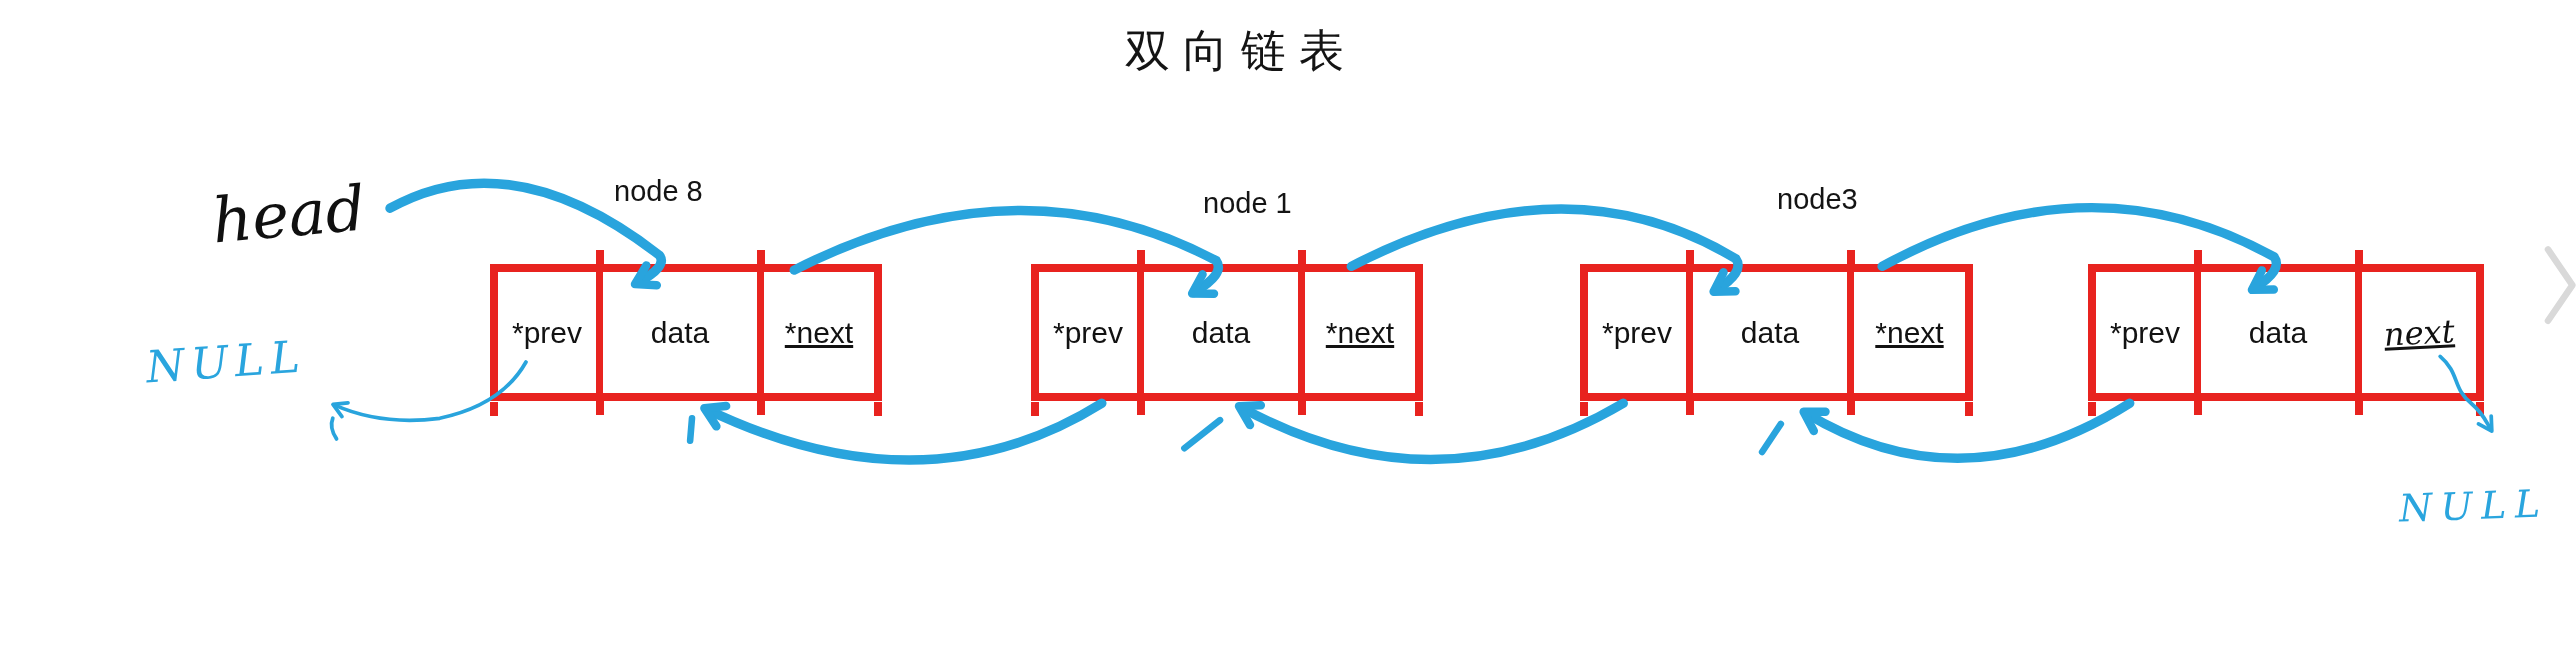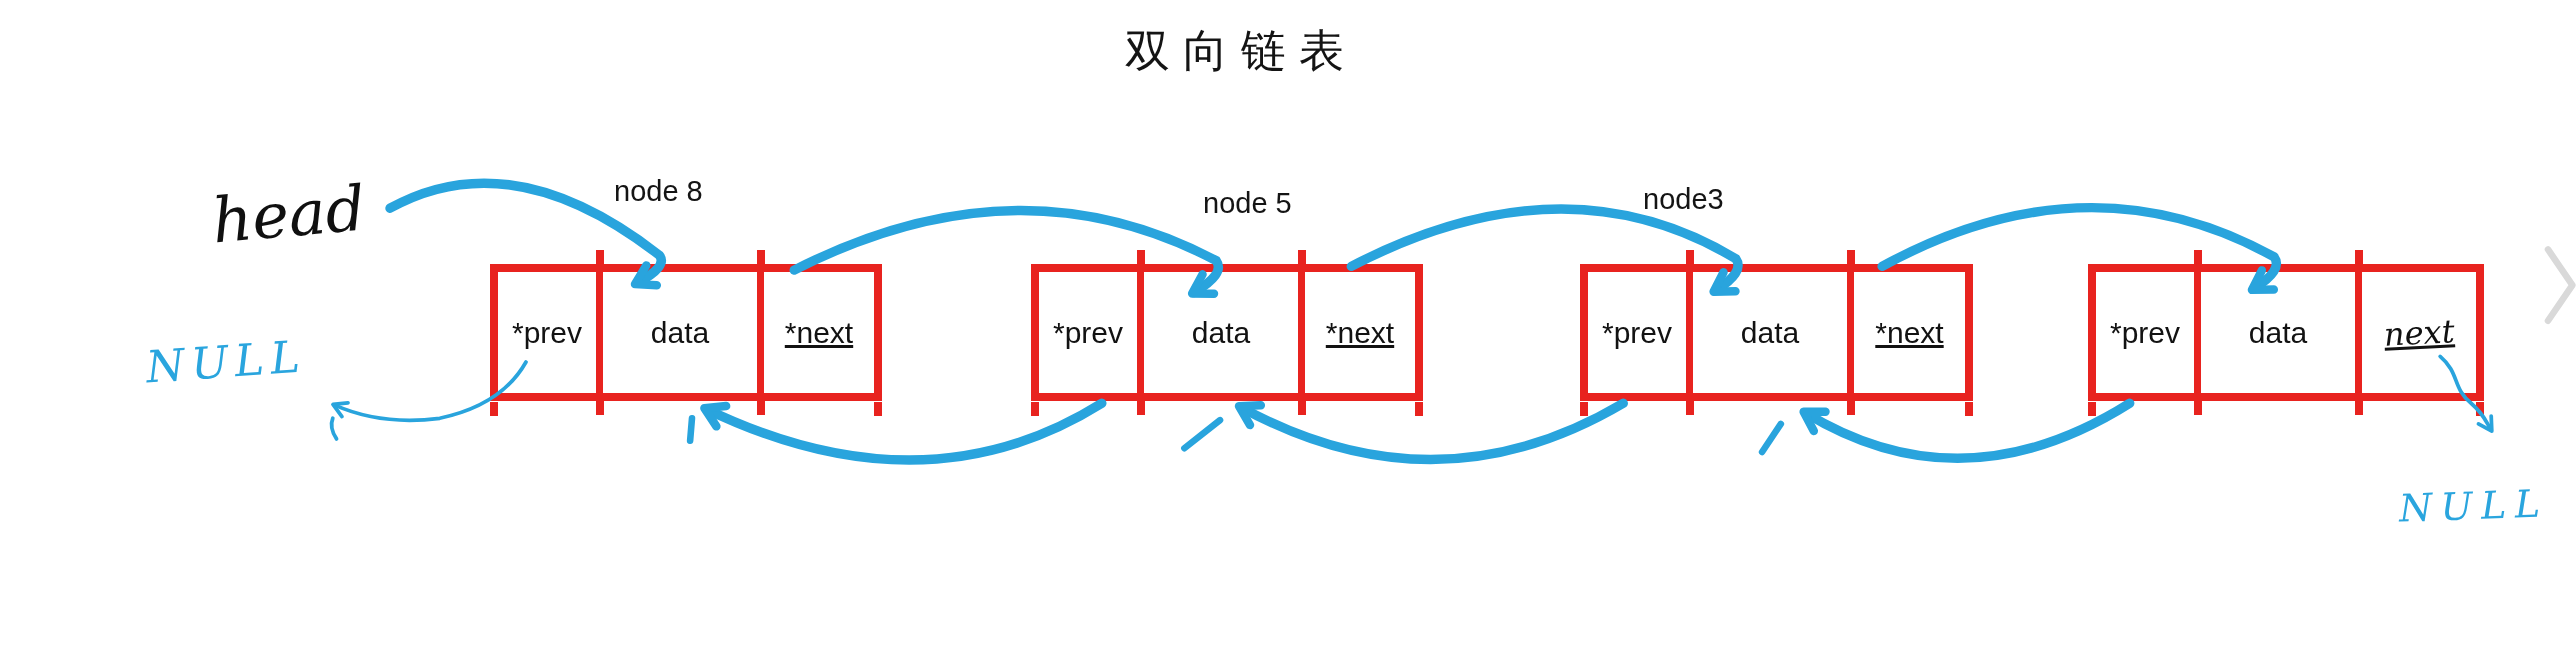--- a/index.html
+++ b/index.html
@@ -49,22 +49,22 @@
 
 <div id="canvas">
 
   <div class="title">双向链表</div>
 
   <div class="hand head-word">head</div>
   <div class="hand null-l">NULL</div>
   <div class="hand null-r">NULL</div>
 
   <span class="node-label" style="left:614px;top:175px">node 8</span>
-  <span class="node-label" style="left:1203px;top:187px">node 5</span>
-  <span class="node-label" style="left:1643px;top:183px">node3</span>
+  <span class="node-label" style="left:1203px;top:187px">node 1</span>
+  <span class="node-label" style="left:1777px;top:183px">node3</span>
 
   <div class="node" style="left:470px;width:392px">
     <div class="cell c1">*prev</div>
     <div class="cell c2">data</div>
     <div class="cell c3">*next</div>
   </div>
 
   <div class="node" style="left:1011px;width:392px">
     <div class="cell c1">*prev</div>
     <div class="cell c2">data</div>

